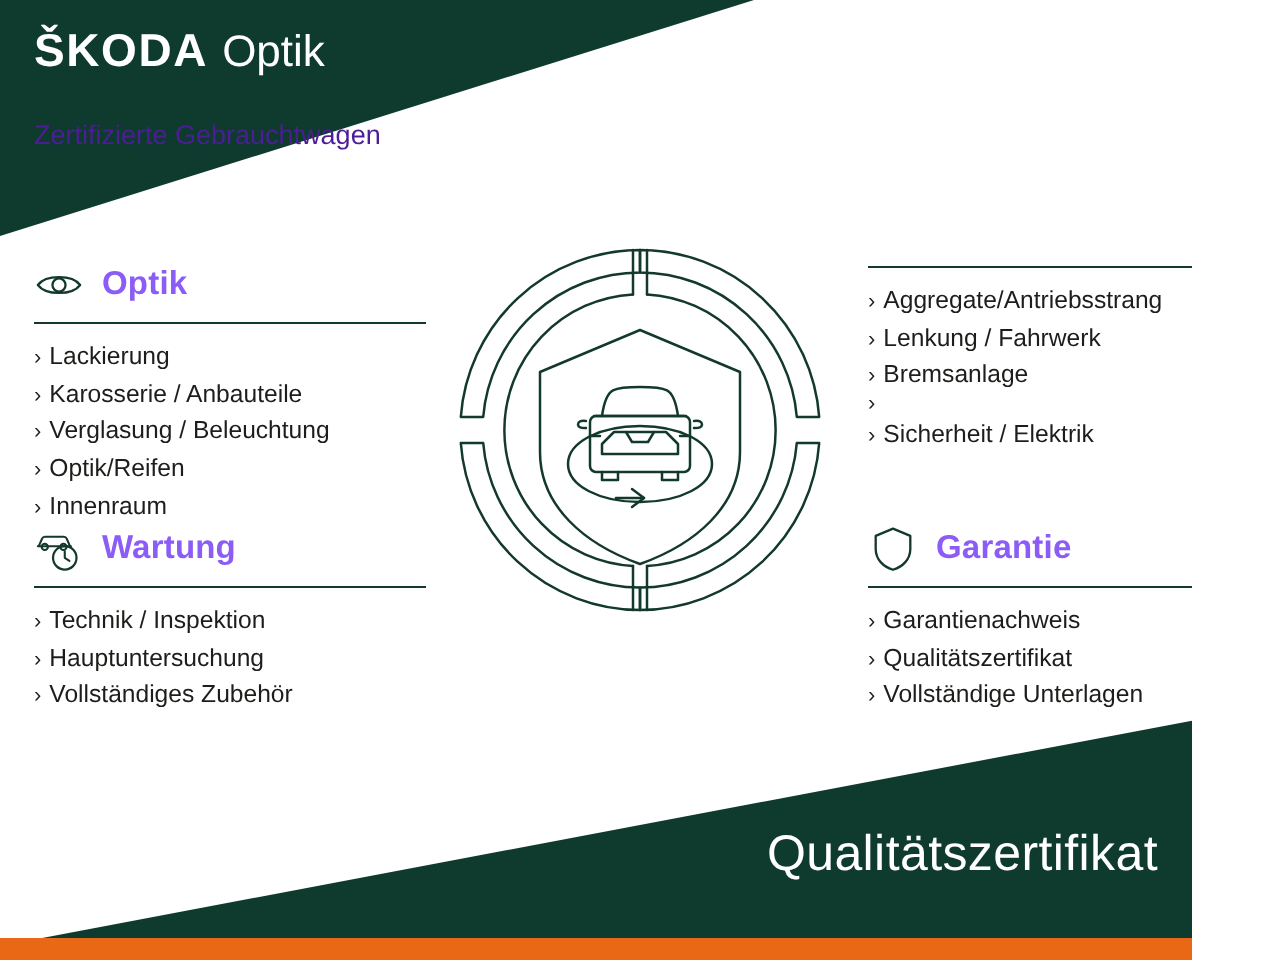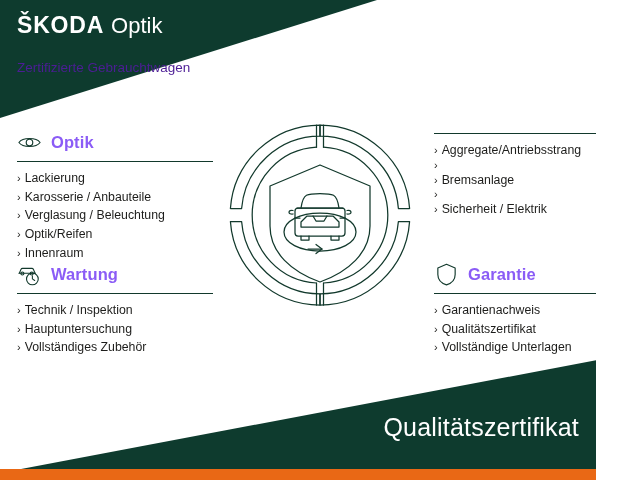--- a/index.html
+++ b/index.html
@@ -189,20 +189,21 @@
 
   <div class="col col-right row-top">
     <hr class="sec-rule">
     <ul class="sec-list">
       <li>
           <span class="chev">›</span>
           <span>Aggregate/Antriebsstrang</span>
         </li>
       <li>
           <span class="chev">›</span>
+          <span>Lenkung / Fahrwerk</span>
         </li>
       <li>
           <span class="chev">›</span>
           <span>Bremsanlage</span>
         </li>
       <li>
           <span class="chev">›</span>
         </li>
       <li>
           <span class="chev">›</span>

